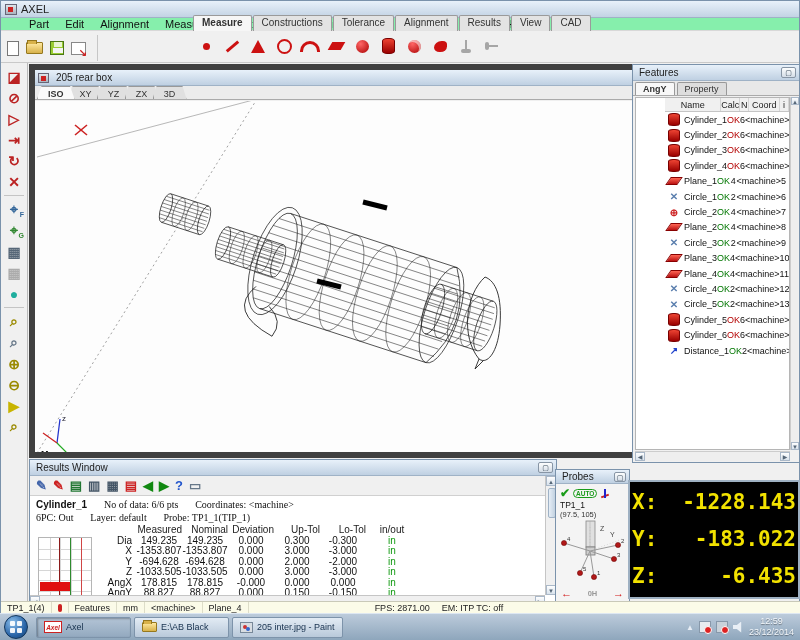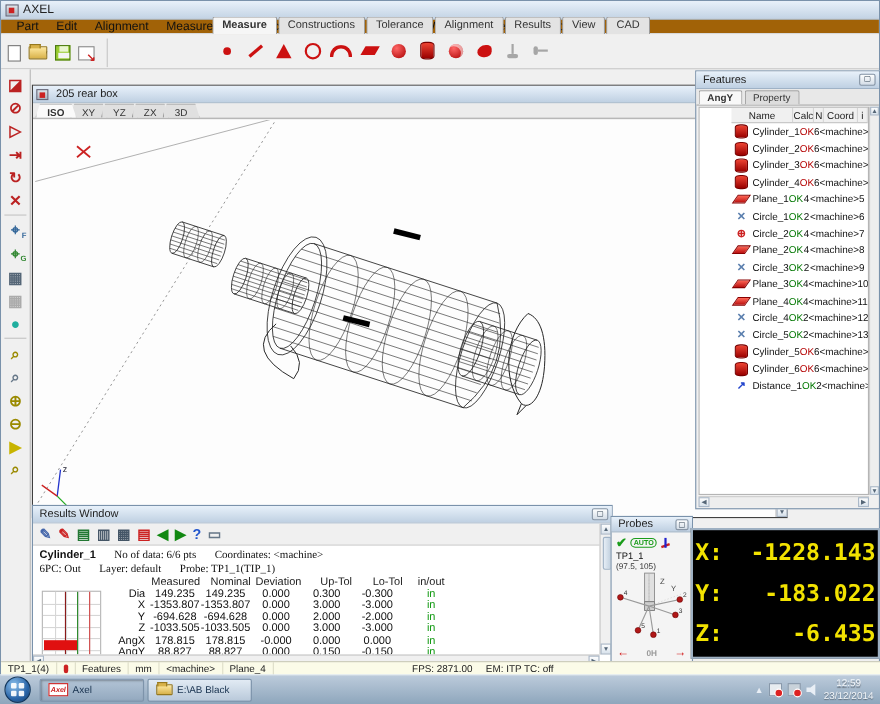--- a/index.html
+++ b/index.html
@@ -4,21 +4,21 @@
 <style>
   * { margin:0; padding:0; box-sizing:border-box; }
   html,body { width:800px; height:640px; overflow:hidden; font-family:"Liberation Sans",sans-serif; }
   #app { position:relative; width:800px; height:640px; background:#a8b6c6; overflow:hidden; }
 
   
   #mainwin { position:absolute; left:0; top:0; width:800px; height:613px; background:#f0f0f0; border:1px solid #7a92ab; }
   #titlebar { position:absolute; left:0; top:0; width:100%; height:17px; background:linear-gradient(#e8f1fa,#c3d3e4); display:flex; align-items:center; padding-left:4px; font-size:11px; color:#222; border-bottom:1px solid #9fb2c6;}
   .app-ico { width:12px; height:11px; background:linear-gradient(#dfe5ea,#aab4bf); border:1px solid #667; margin-right:4px; position:relative;}
   .app-ico::after{content:""; position:absolute; left:2px; top:2px; width:5px; height:5px; background:#c22;}
-  #menubar { position:absolute; left:0; top:17px; width:100%; height:13px; background:#a16207; border-bottom:1px solid #d8d8d8; display:flex; padding-left:6px; font-size:11px; color:#111;}
+  #menubar { position:absolute; left:0; top:17px; width:100%; height:13px; background:#86efac; border-bottom:1px solid #d8d8d8; display:flex; padding-left:20px; font-size:11px; color:#111;}
   .menu-item { padding:0 8px; cursor:default; }
 
   
   #topbar { position:absolute; left:0; top:30px; width:100%; height:32px; background:#f0f0f0; border-bottom:1px solid #c9c9c9; }
   #filebar { position:absolute; left:6px; top:4px; display:flex; align-items:center; gap:7px; }
   .tb-sep { width:1px; height:26px; background:#c6c6c6; margin:0 4px; }
   .ico-new { width:12px; height:15px; background:#fff; border:1px solid #777; }
   .ico-open { width:17px; height:12px; position:relative; background:linear-gradient(#ffe9a0,#d8b24a); border:1px solid #96781e; border-radius:1px;}
   .ico-open::before { content:""; position:absolute; left:0; top:-3px; width:8px; height:3px; background:#d8b24a; border:1px solid #96781e; border-bottom:none;}
   .drop-arrow { font-size:8px; color:#444; margin-left:-4px;}
@@ -52,21 +52,21 @@
   .mi-probe::before{content:""; width:2px; height:9px; background:#a6a6a6;}
   .mi-probe::after{content:""; width:8px; height:4px; background:#a6a6a6; border-radius:2px;}
 
   
   #leftbar { position:absolute; left:0; top:62px; width:27px; height:551px; background:#f0f0f0; border-right:1px solid #b9b9b9; display:flex; flex-direction:column; align-items:center; padding-top:3px;}
   .lt-ico { width:22px; height:21px; display:flex; align-items:center; justify-content:center; font-size:14px; font-weight:bold; position:relative;}
   .lt-ico sup { font-size:7px; position:absolute; right:1px; bottom:2px; }
   .lt-sep { width:20px; height:1px; background:#c4c4c4; margin:3px 0; }
 
   
-  #viewport { position:absolute; left:28px; top:63px; width:687px; height:394px; border:1px solid #404040; background:#f0f0f0;margin-top:13px;}
+  #viewport { position:absolute; left:28px; top:63px; width:687px; height:394px; border:6px solid #404040; background:#f0f0f0;}
   .subtitle { height:16px; background:linear-gradient(#e8f1fa,#bfd0e2); display:flex; align-items:center; font-size:10px; color:#222; padding:0 3px; border-bottom:1px solid #9fb2c6;}
   .subtitle .t { flex:1; margin-left:3px; }
   .winbtn { width:15px; height:11px; border:1px solid #8795a5; background:linear-gradient(#fdfefe,#d4dde7); font-size:7px; line-height:9px; text-align:center; color:#345; margin-left:2px; border-radius:2px;}
   .winbtn.close { background:linear-gradient(#f09a8c,#d5442c); color:#fff; font-weight:bold;}
   #vp-tabs { height:14px; background:#ececec; display:flex; padding-left:2px; border-bottom:1px solid #aaa; }
   .vtab { min-width:34px; padding:0 10px; font-size:9px; text-align:center; line-height:14px; background:#e0e0e0; border:1px solid #999; border-bottom:none; clip-path:polygon(12% 0,88% 0,100% 100%,0 100%); margin-right:-6px; color:#333;}
   .vtab.active { background:#fafafa; font-weight:bold; z-index:2; }
   #canvas { position:absolute; left:0; top:31px; right:10px; bottom:0; background:#fdfdfd; overflow:hidden;}
   #vp-vscroll { position:absolute; right:0; top:31px; width:10px; bottom:0; background:#f0f0f0; border-left:1px solid #c0c0c0; }
   .sc-arrow { width:10px; height:10px; font-size:6px; text-align:center; line-height:10px; color:#567; background:linear-gradient(#fefefe,#d8e2ec); border:1px solid #aab8c8;}
@@ -748,20 +748,24 @@
     </div>
     <div id="tk-buttons" style="display:flex;">
         <div class="tk-btn active">
           <span class="tk-ico-axel">Axel</span>
           <span>Axel</span>
         </div>
         <div class="tk-btn">
           <span class="tk-ico-folder"></span>
           <span>E:\AB Black</span>
         </div>
+        <div class="tk-btn">
+          <span class="tk-ico-paint"></span>
+          <span>205 inter.jpg - Paint</span>
+        </div>
       </div>
     <div id="tray">
       <span class="tray-up">▲</span>
       <span class="tray-ico"></span>
       <span class="tray-ico" style="background:#c9d2da;"></span>
       <span class="tray-spk"></span>
       <div id="clock">
         <div>12:59</div>
         <div>23/12/2014</div>
       </div>

